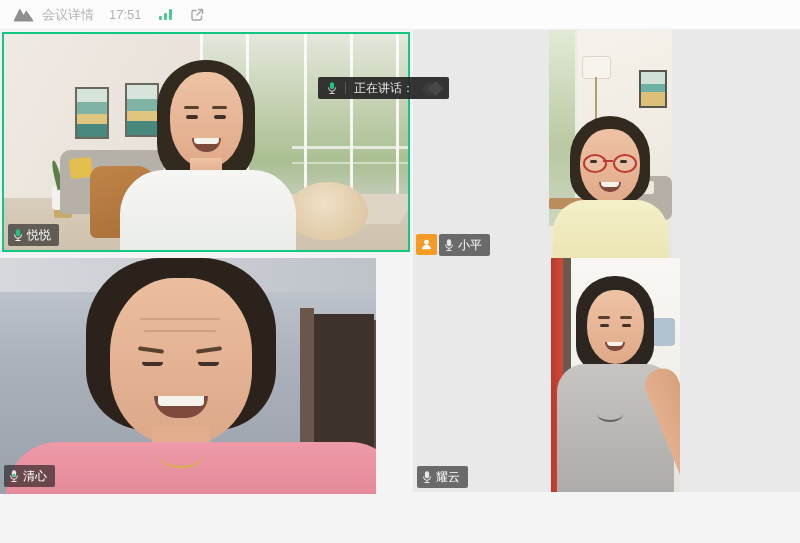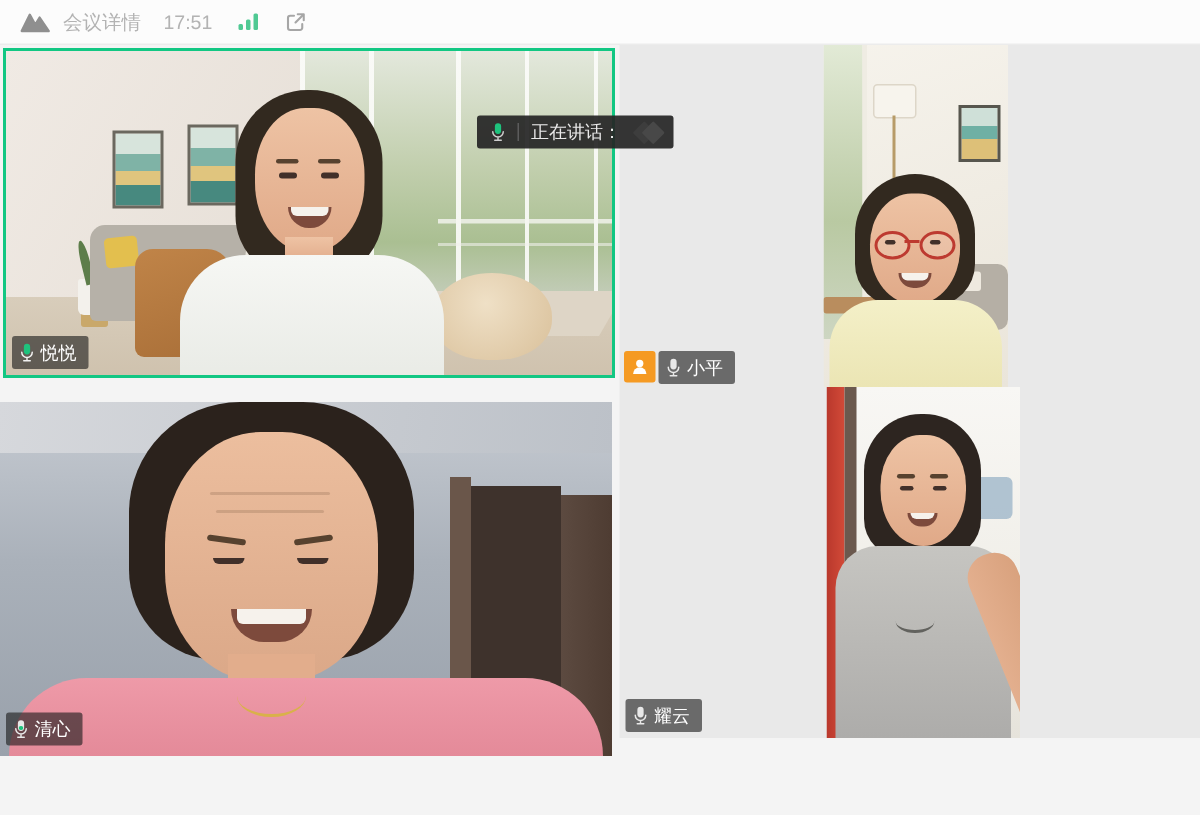--- a/index.html
+++ b/index.html
@@ -14,21 +14,21 @@
   .topbar .time{font-size:13px;color:#b3b3b3;margin-left:15px;}
   .topbar .sig{display:flex;align-items:flex-end;gap:2px;margin-left:17px;height:11px;}
   .topbar .sig i{display:block;width:3px;border-radius:1px;background:#4fc993;}
   .topbar .share{margin-left:17px;display:flex;align-items:center;}
 
   
   .tile{overflow:hidden;background:#e9e9e9;}
   #tile1{left:2px;top:32px;width:408px;height:220px;border:2px solid #12c783;
          box-shadow:inset 0 0 0 1px rgba(255,255,255,.95);box-sizing:border-box;}
   #tile2{left:413px;top:30px;width:387px;height:228px;}
-  #tile3{left:0px;top:268px;width:408px;height:236px;}
+  #tile3{left:0px;top:258px;width:376px;height:236px;}
   #tile4{left:413px;top:258px;width:387px;height:234px;}
   .pvid{position:absolute;top:0;overflow:hidden;}
   #vid2{left:136px;width:123px;height:228px;}
   #vid4{left:138px;width:129px;height:234px;}
 
   
   .badge{position:absolute;display:flex;align-items:center;gap:4px;background:rgba(28,28,28,.62);
          color:#fff;font-size:12px;line-height:1;padding:4px 8px 4px 5px;border-radius:2px;z-index:5;}
   .hostrow{position:absolute;display:flex;align-items:stretch;gap:2px;z-index:5;}
   .hostrow .badge{position:static;}

